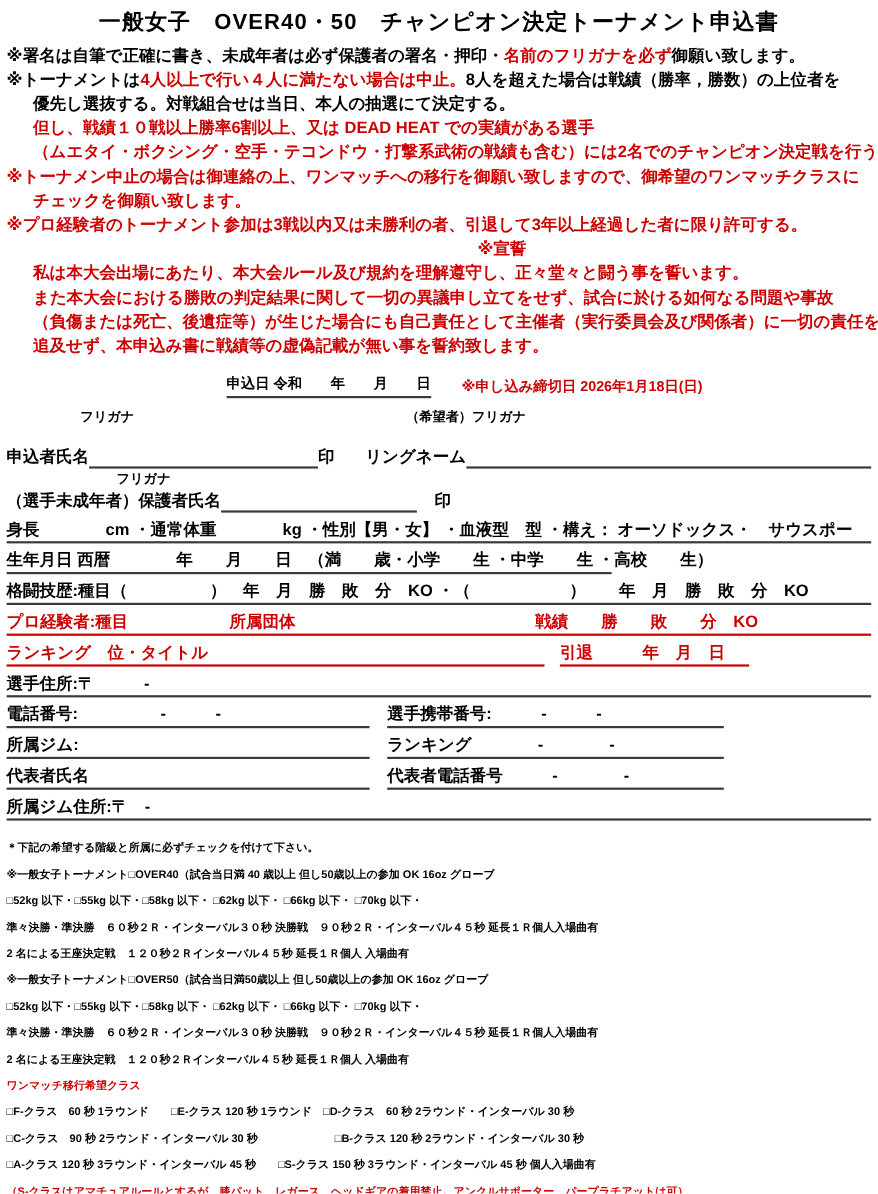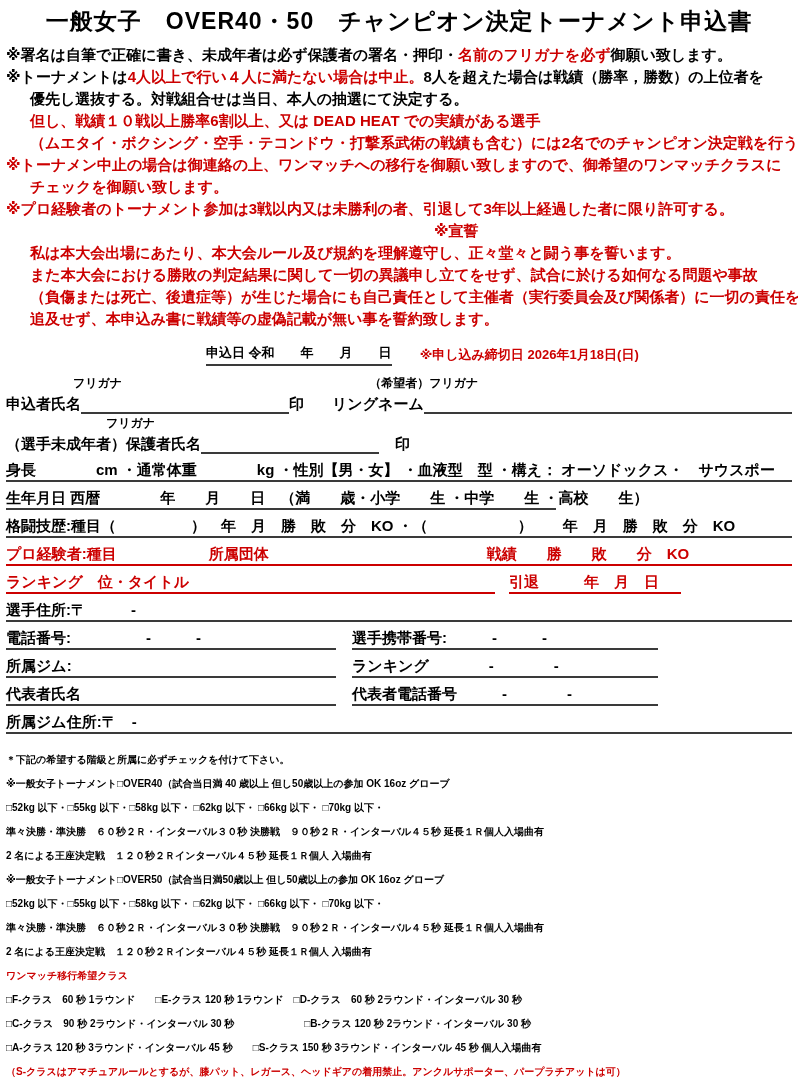--- a/index.html
+++ b/index.html
@@ -6,21 +6,21 @@
   html, body { margin: 0; padding: 0; }
   body {
     width: 798px; height: 1085px;
     background: #ffffff; color: #000000;
     font-family: "Liberation Sans", "DejaVu Sans", sans-serif;
     font-weight: 700;
     overflow: hidden;
   }
   .page { width: 798px; height: 1085px; padding: 4px 6px 0 6px; position: relative; }
   .title {
-    font-size: 23px; letter-spacing: 1px;
+    font-size: 20px; letter-spacing: 1px;
     text-align: center; margin: 2px 0 7px 0; font-weight: 700;
   }
   .n  { font-size: 15px; line-height: 22px; margin: 0; white-space: nowrap; }
   .s  { font-size: 10px; line-height: 24px; margin: 0; white-space: nowrap; }
   .red { color: #cc0000; }
   .ind { padding-left: 24px; }
   .pledge-h { padding-left: 428px; }
   .row { display: flex; align-items: flex-end; font-size: 15px; line-height: 21px; margin-top: 5px; white-space: nowrap; }
   .ul  { border-bottom: 2px solid #3a3a3a; }
   .rul { border-bottom: 2px solid #cc0000; }
@@ -62,21 +62,21 @@
     <span class="ul">申込日 令和　　年　　月　　日</span>
     <span class="gap28"></span>
     <span class="red">※申し込み締切日 2026年1月18日(日)</span>
   </div>
 
   <div class="row mt8" style="margin-top:10px;">
     <span class="small" style="margin-left:67px">フリガナ</span>
     <span class="small" style="margin-left:247px">（希望者）フリガナ</span>
   </div>
 
-  <div class="row" style="margin-top:2px;">
+  <div class="row" style="margin-top:18px;">
     <span>申込者氏名</span>
     <span class="ul" style="width:208px"></span>
     <span>印</span>
     <span class="gap28"></span>
     <span>リングネーム</span>
     <span class="ul fill"></span>
   </div>
 
   <div class="row" style="margin-top:2px;">
     <span class="small" style="margin-left:100px">フリガナ</span>

